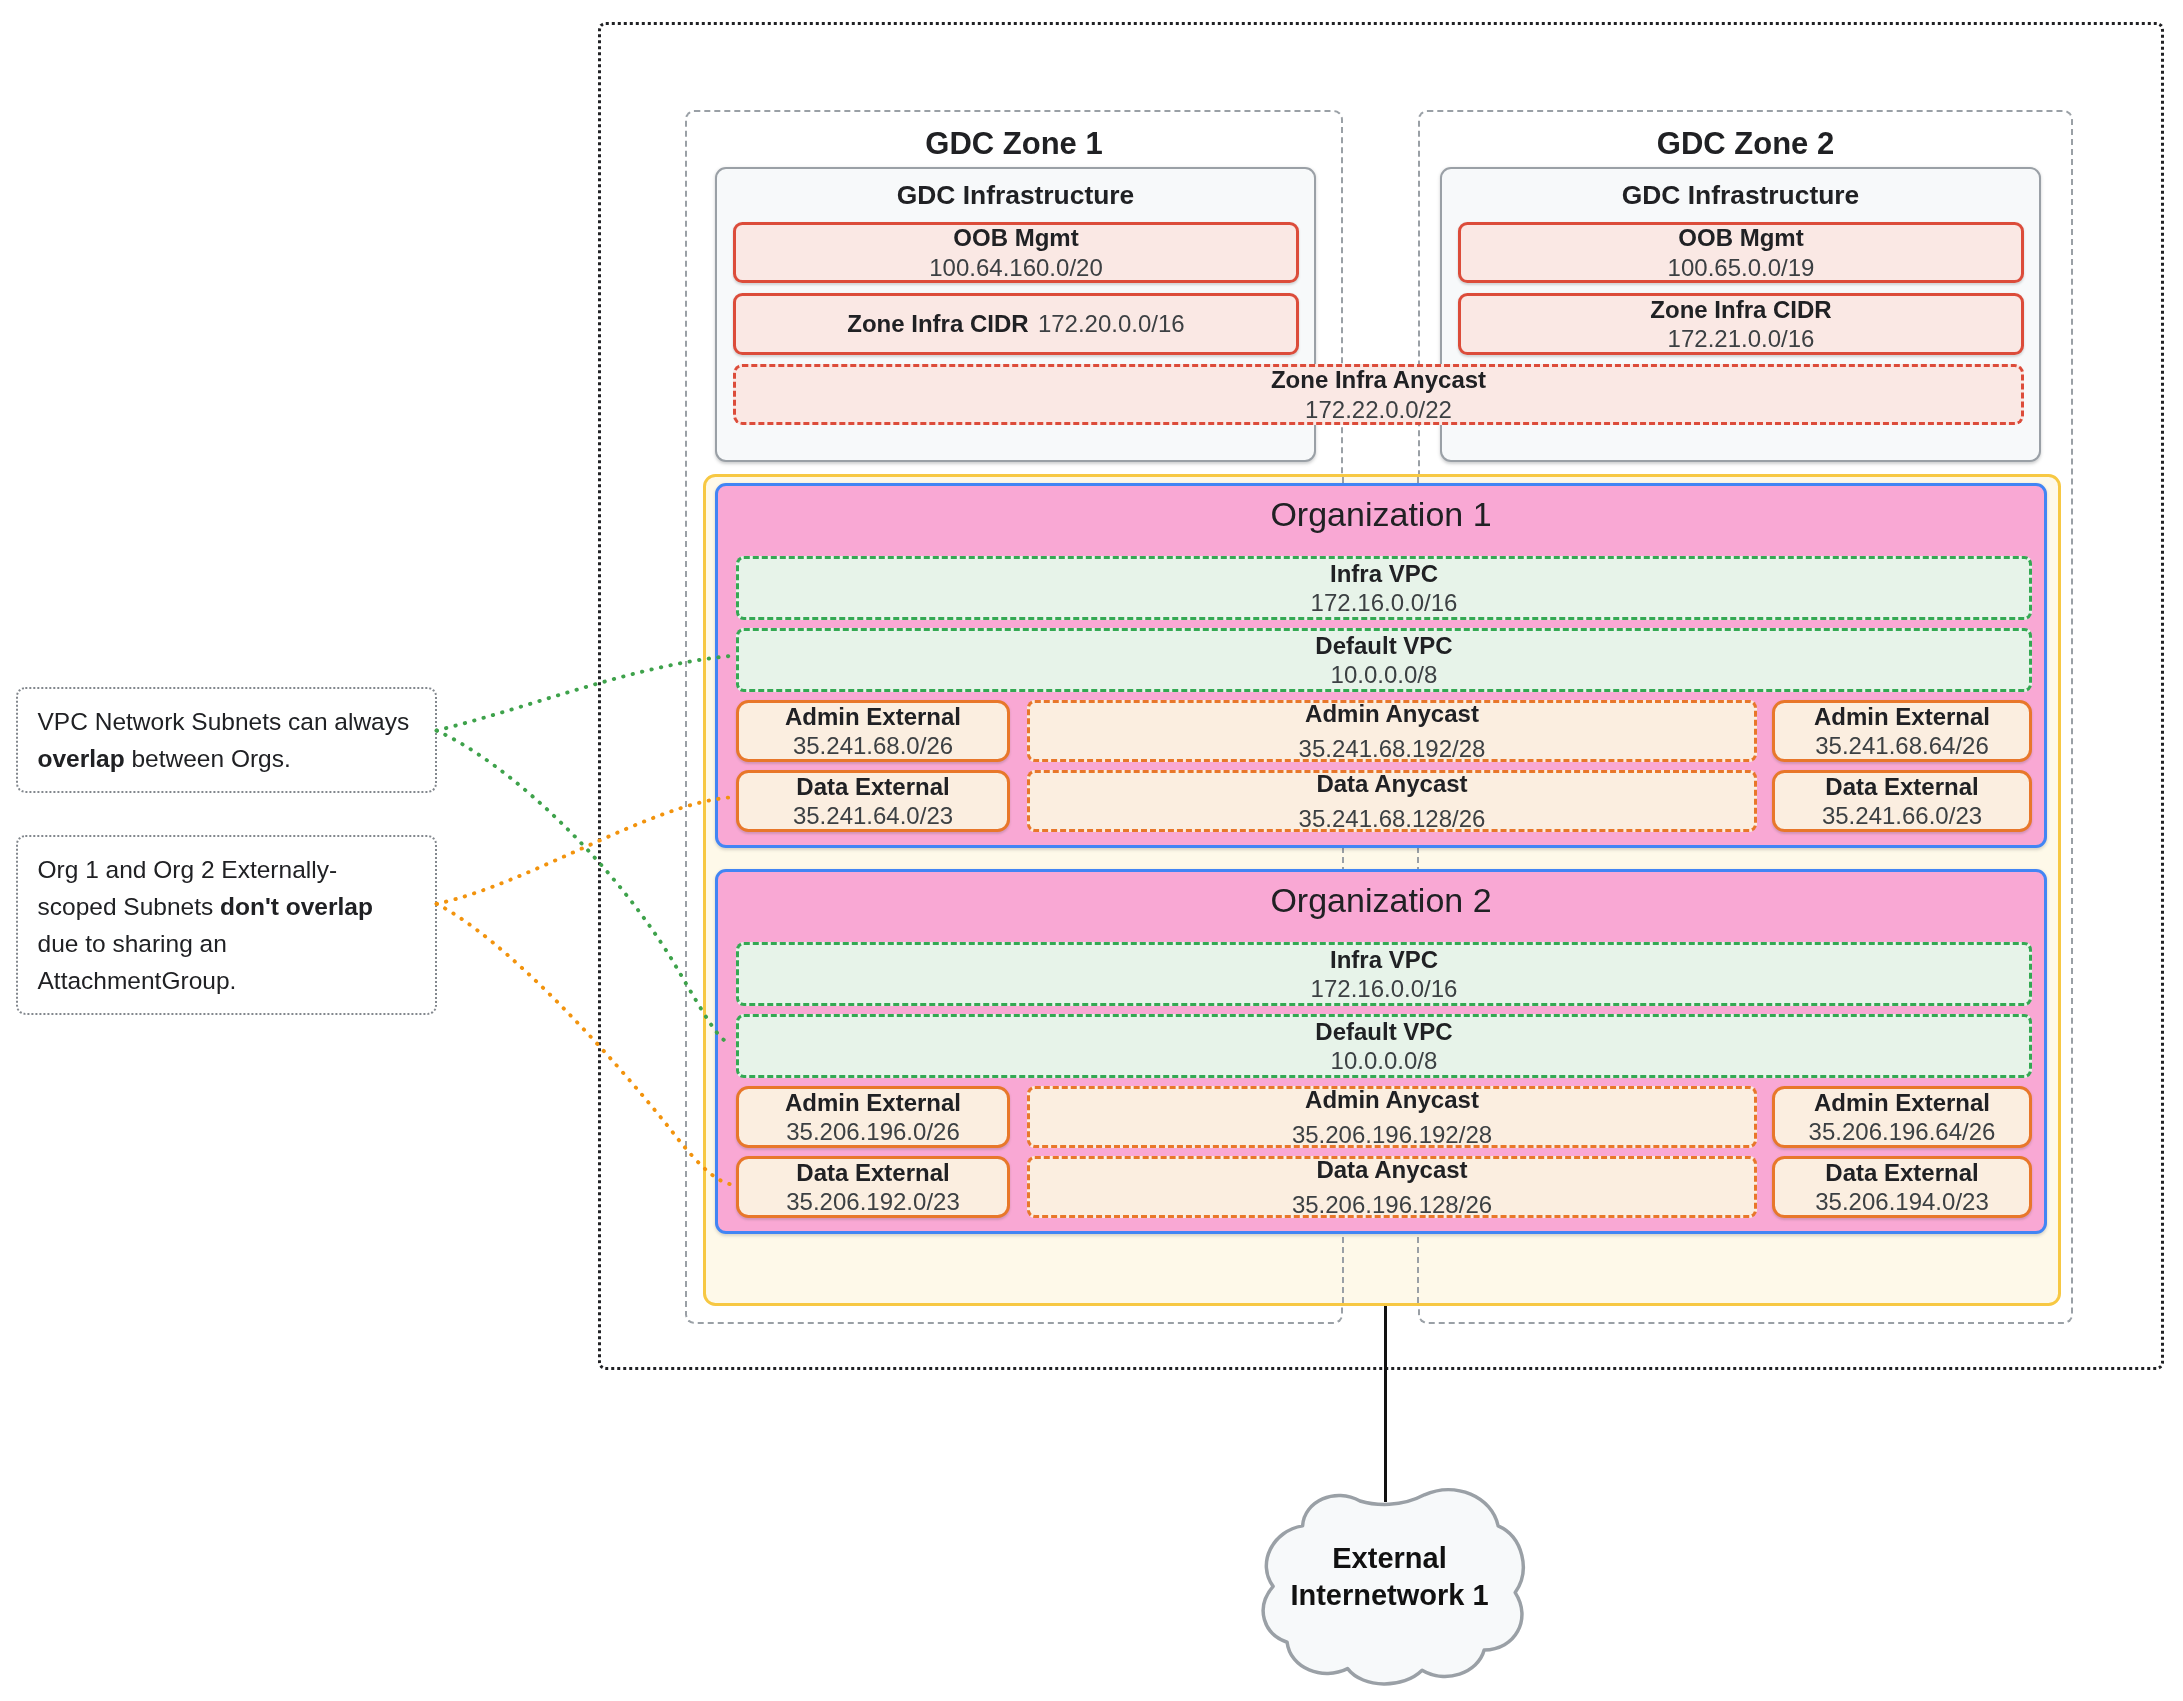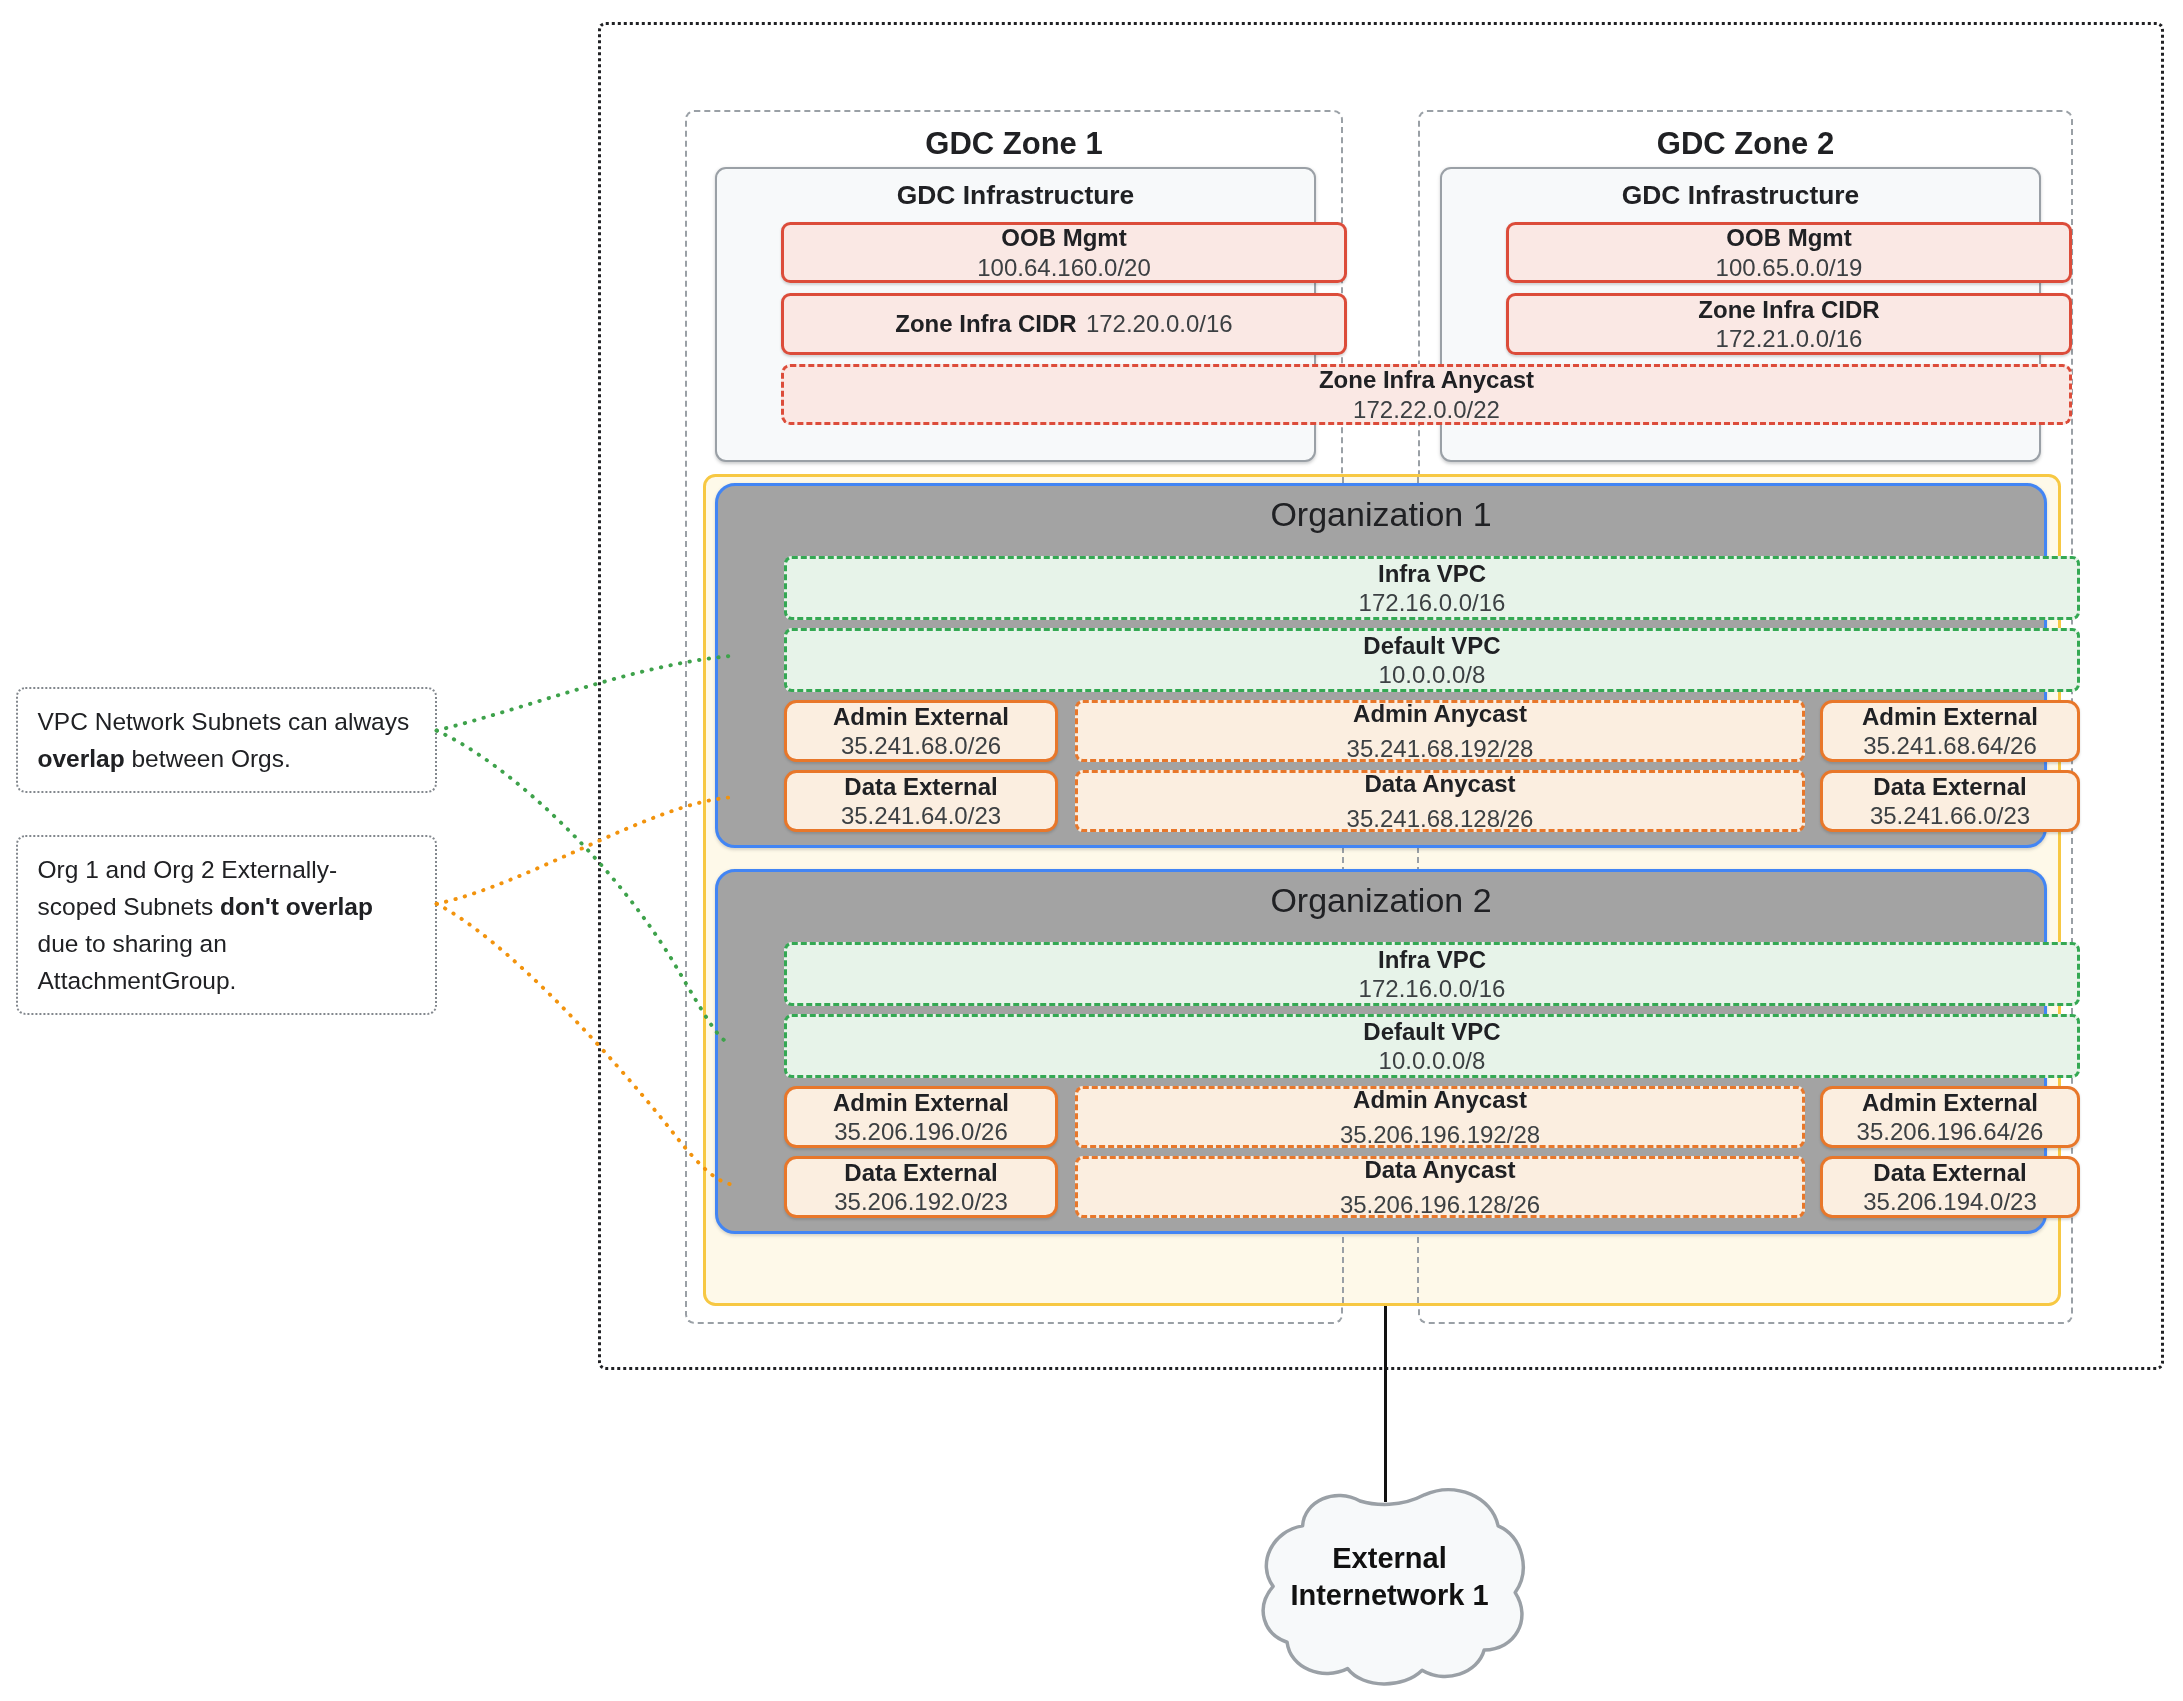--- a/index.html
+++ b/index.html
@@ -15,36 +15,36 @@
   .zone{border:2.3px dashed #9AA0A6;border-radius:9.3px;background:transparent;}
   .zone-title{position:absolute;left:0;right:0;top:14px;text-align:center;font-size:31px;font-weight:700;}
 
   
   .panel{background:#F7F9FA;border:2.3px solid #9AA0A6;border-radius:11px;
          box-shadow:0 1.6px 3.1px rgba(60,64,67,.25);}
   .panel-title{position:absolute;left:0;right:0;top:11px;text-align:center;font-size:26.4px;font-weight:700;}
 
   
   .lbox{display:flex;flex-direction:column;align-items:center;justify-content:center;
-        text-align:center;line-height:29.5px;font-size:24px;margin-left:48px;}
+        text-align:center;line-height:29.5px;font-size:24px;}
   .lbox .lbl{font-weight:700;color:#202124;}
   .lbox .val{font-weight:400;color:#3C4043;}
   .red-solid{background:#FAE8E4;border:3.1px solid #DC4C3A;border-radius:9.3px;
              box-shadow:0 1.6px 2.3px rgba(60,64,67,.2);}
   .red-dashed{background:#FAE8E4;border:3.1px dashed #DC4C3A;border-radius:9.3px;}
   .green-dashed{background:#E7F3E9;border:3.1px dashed #34A853;border-radius:7.8px;}
   .orange-solid{background:#FBEEE0;border:3.9px solid #E8772A;border-radius:12.4px;
                 box-shadow:0 1.6px 2.3px rgba(60,64,67,.2);}
   .orange-dashed{background:#FBEEE0;border:3.1px dashed #E8772A;border-radius:7.8px;gap:6px;}
 
   
   .attachment{background:#FEF9E9;border:3.1px solid #F7C843;border-radius:12.4px;}
   .zone-passthrough{position:absolute;top:0;bottom:0;width:0;border-left:2.3px dashed #9AA0A6;}
   .ag-label{position:absolute;left:0;right:0;text-align:center;font-size:29.5px;color:#6A6E72;}
-  .org{background:#a3a3a3;border:3.1px solid #4285F4;border-radius:20px;
+  .org{background:#f9a8d4;border:3.1px solid #4285F4;border-radius:11px;
        box-shadow:0 1.6px 3.1px rgba(60,64,67,.2);padding-left:33px;}
   .org-title{position:absolute;left:0;right:0;top:9.3px;text-align:center;
              font-size:34px;font-weight:400;color:#202124;}
 
   
   .note{border:2.3px dotted #82878D;border-radius:9.3px;background:#ffffff;
         padding:14px 20px;font-size:24.5px;line-height:37px;color:#202124;}
   .note b{font-weight:700;}
 
   

